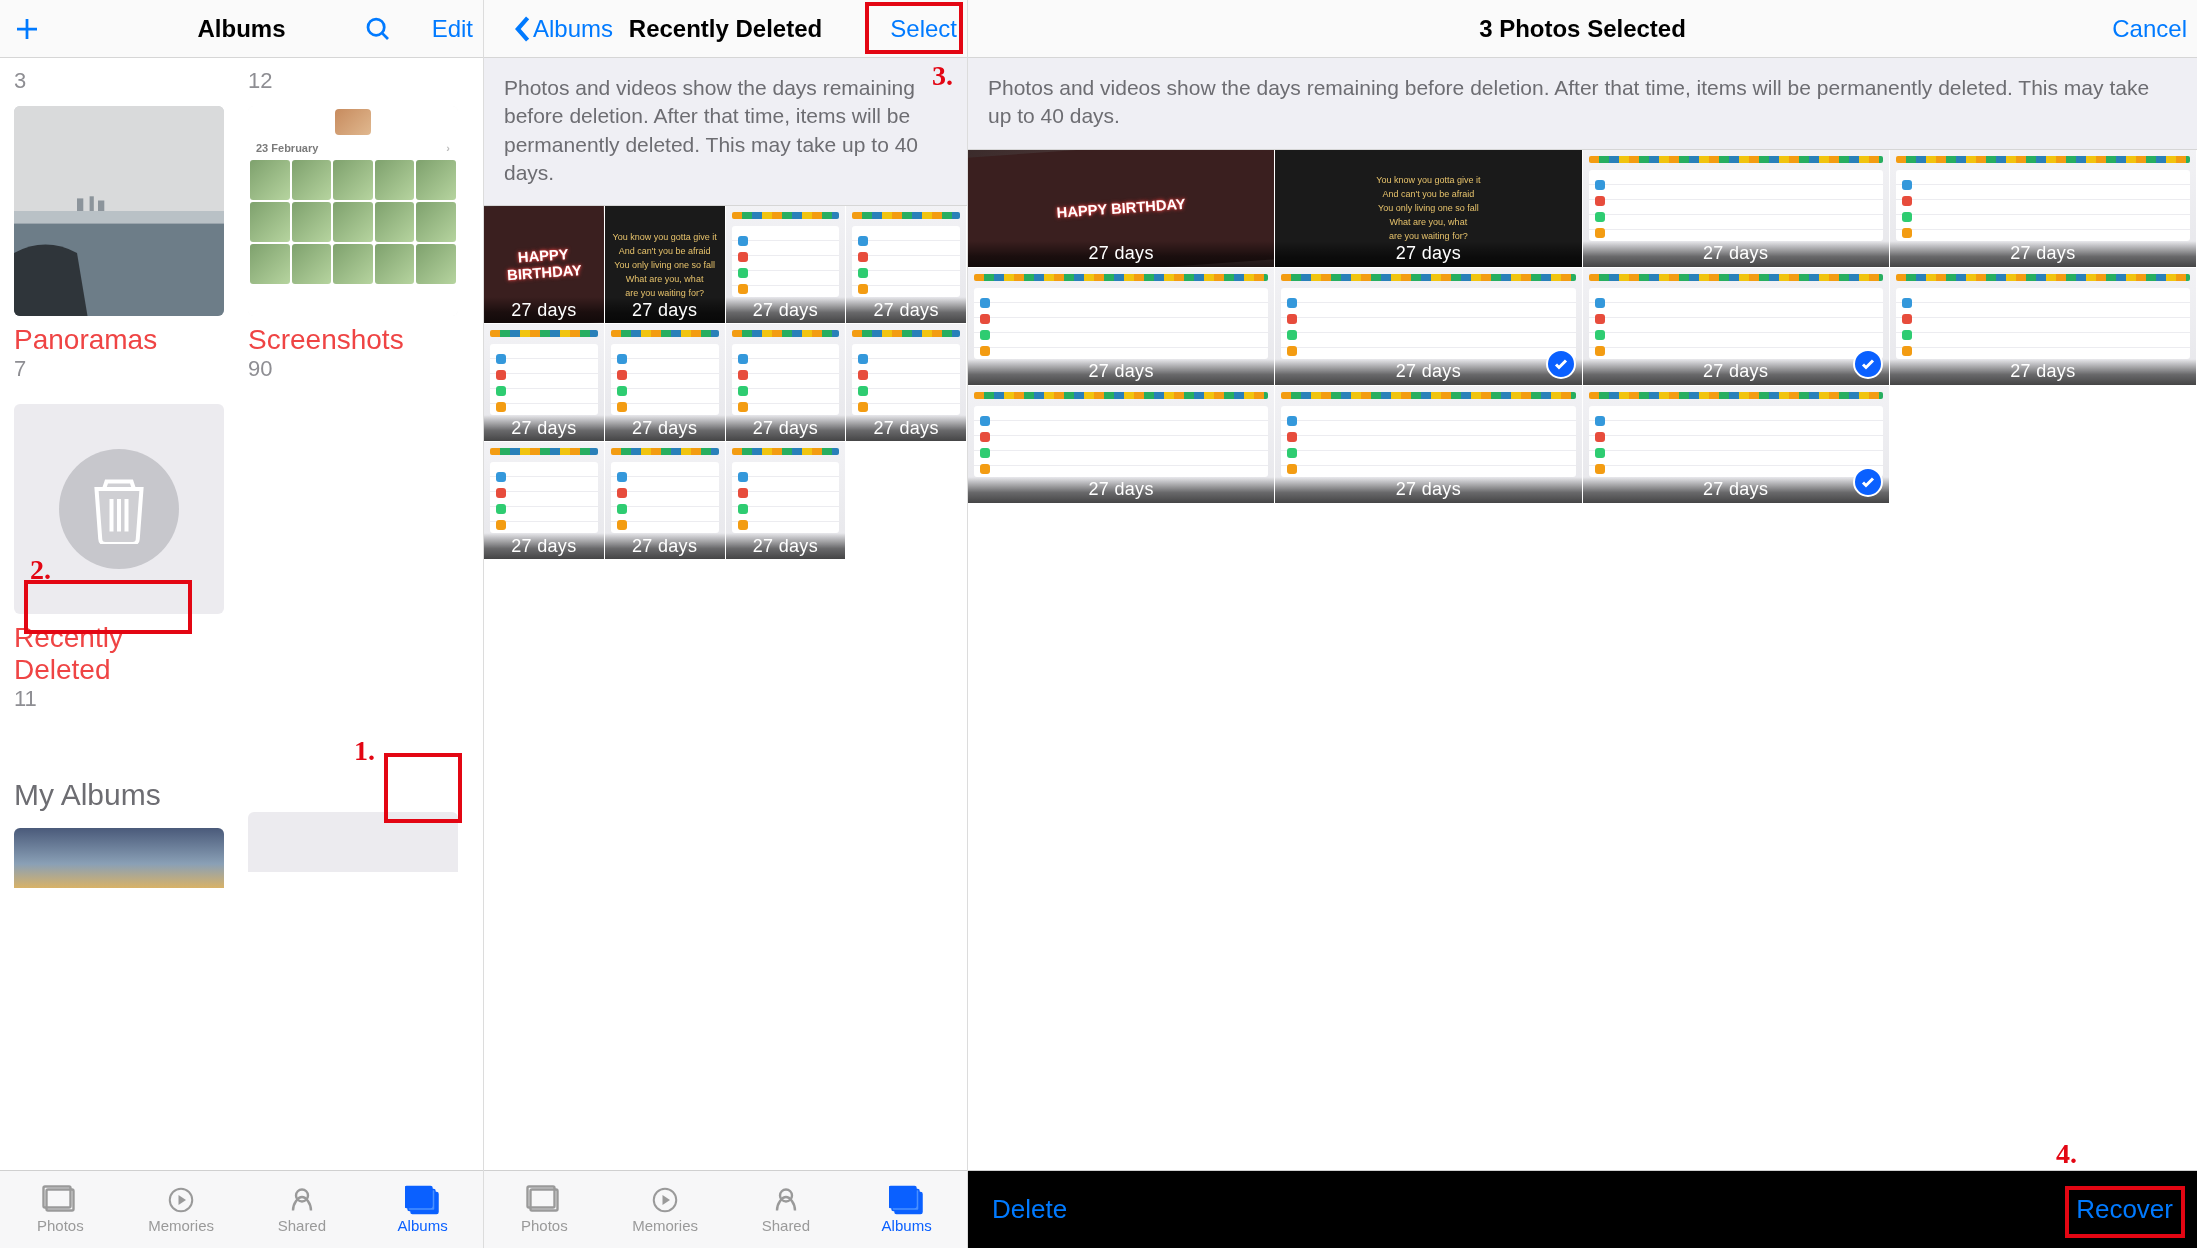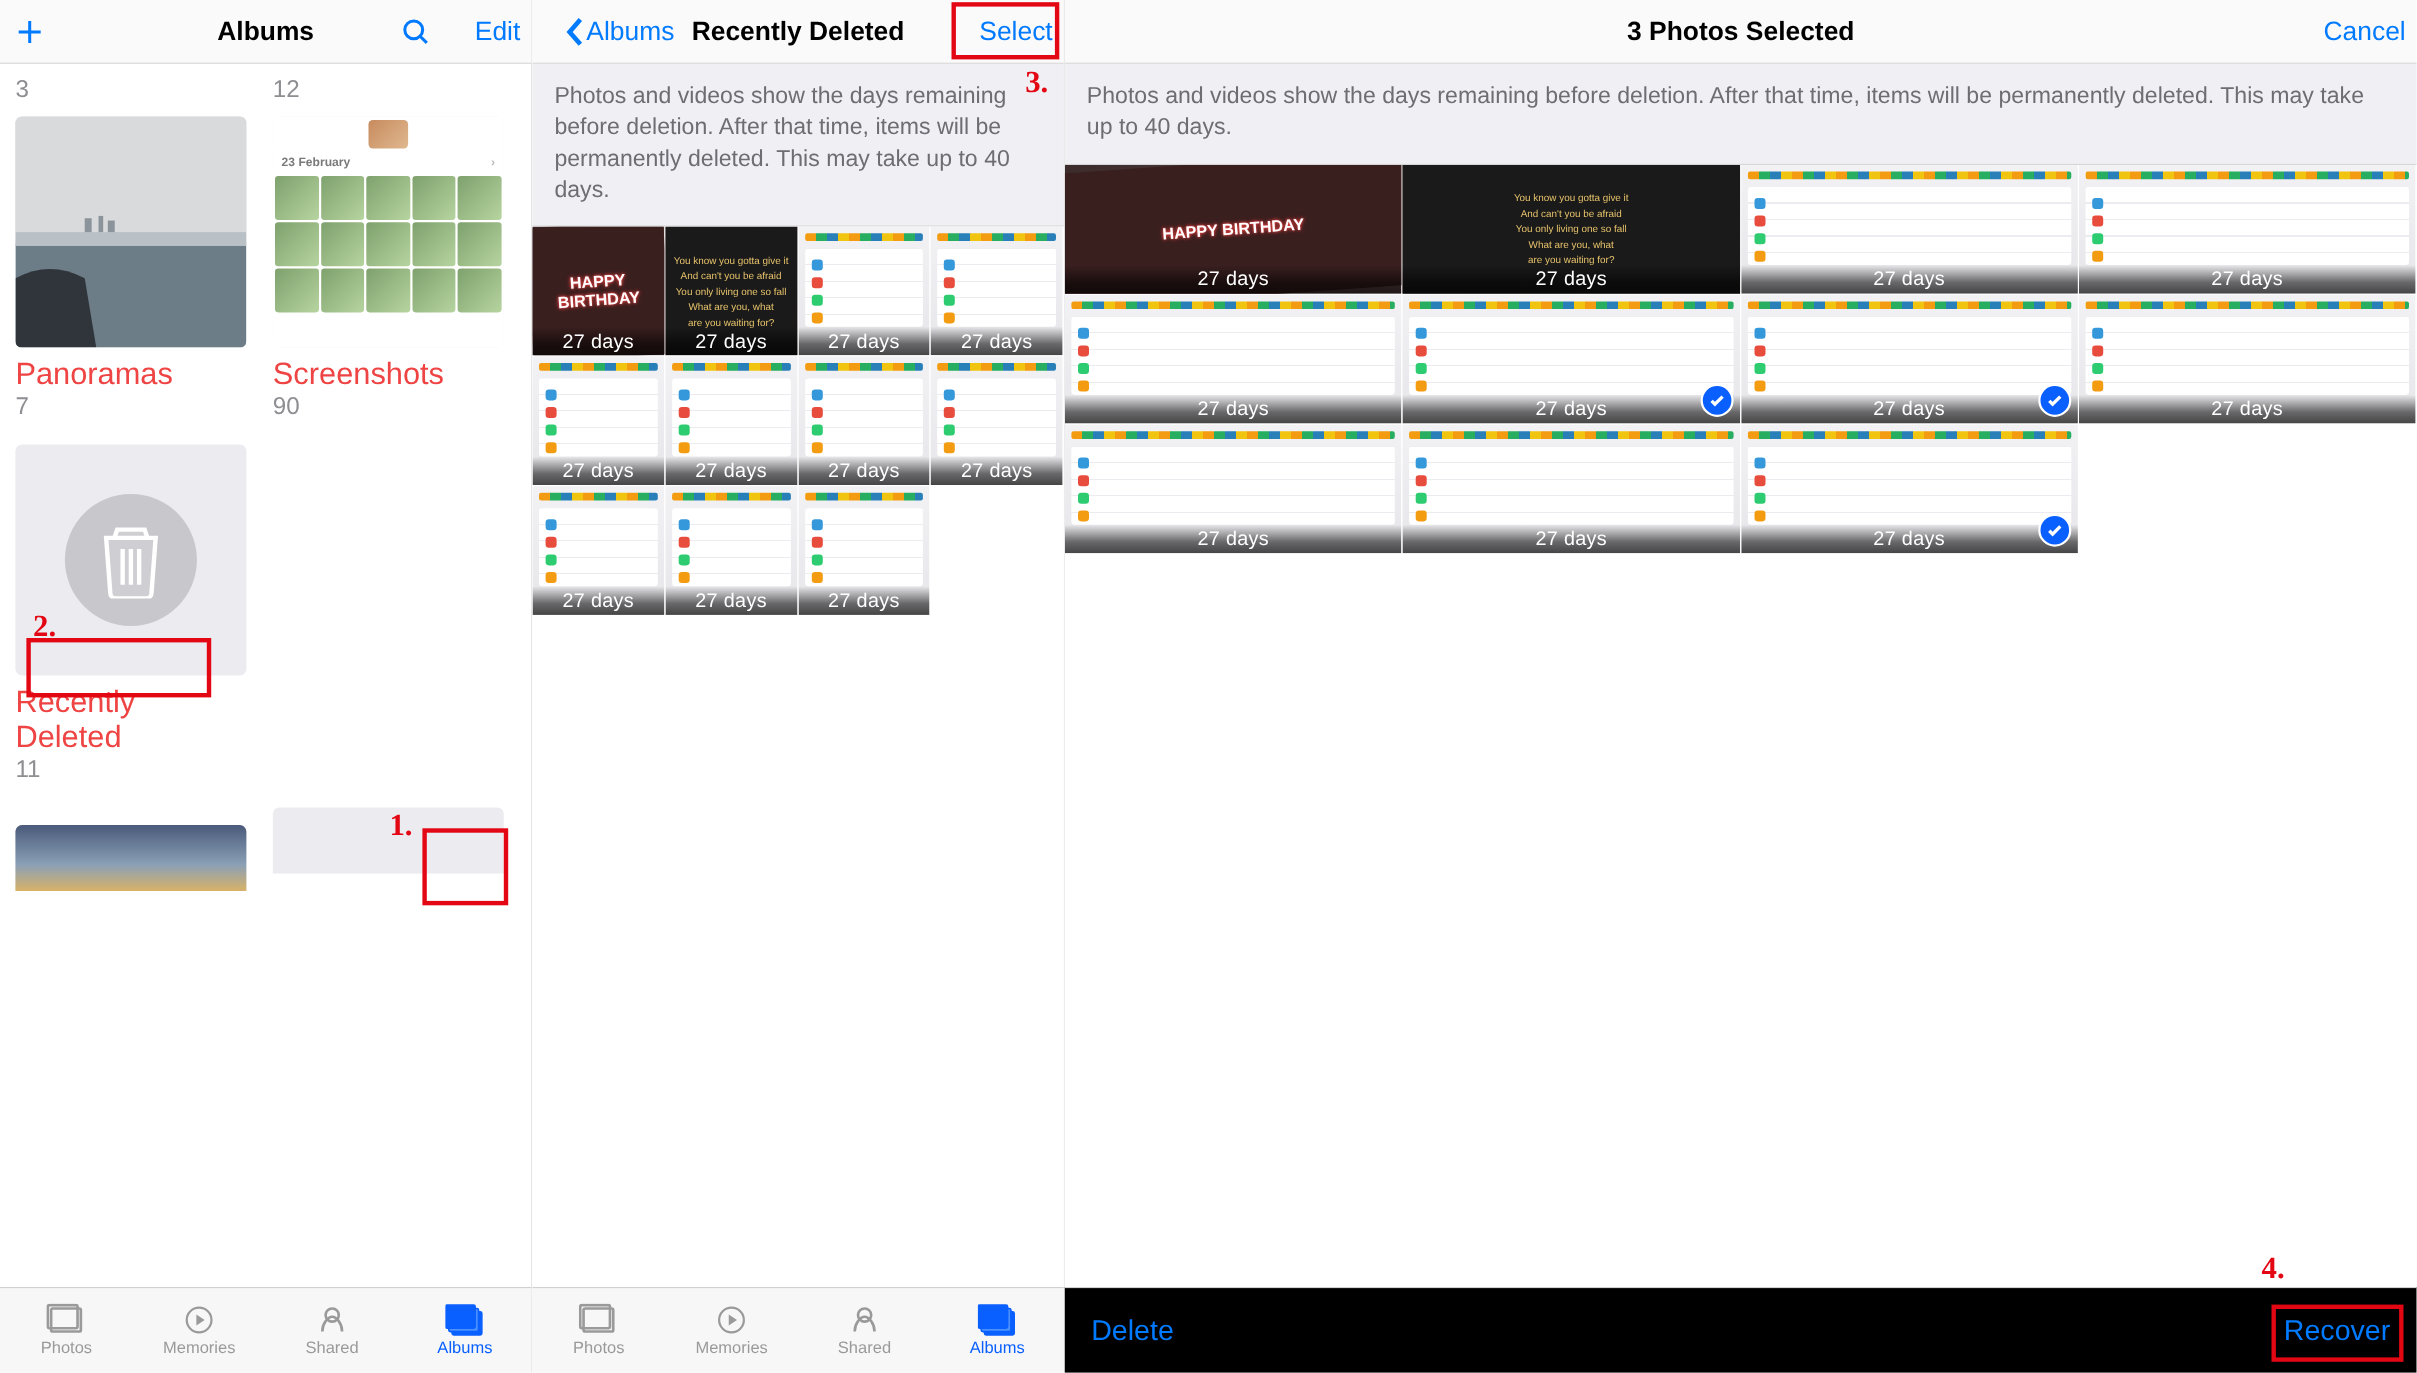--- a/index.html
+++ b/index.html
@@ -396,20 +396,21 @@
               <svg viewBox="0 0 24 28">
                   <path d="M3 6h18l-1.5 20a2 2 0 0 1-2 2h-11a2 2 0 0 1-2-2L3 6zm4-3h10l1 3H6l1-3zM9 10v13M12 10v13M15 10v13" stroke="#fff" stroke-width="1.6" fill="#fff" fill-opacity=".15"></path>
                 </svg>
             </div>
           </div>
           <div class="album-name">Recently Deleted</div>
           <div class="album-count">11</div>
         </div>
       </div>
 
+      <div class="myalbums-hdr">My Albums</div>
       <div class="album-row">
         <div class="myalbums-tile"></div>
         <div style="width:210px;height:60px;border-radius:6px 6px 0 0;background:#ecebef"></div>
       </div>
     </div>
 
     <div class="tabbar">
       <div class="tab">
         <span class="ticon"><svg viewBox="0 0 24 20">
               <rect x="3" y="3" width="18" height="14" rx="1" fill="none" stroke-width="1.6"></rect>

